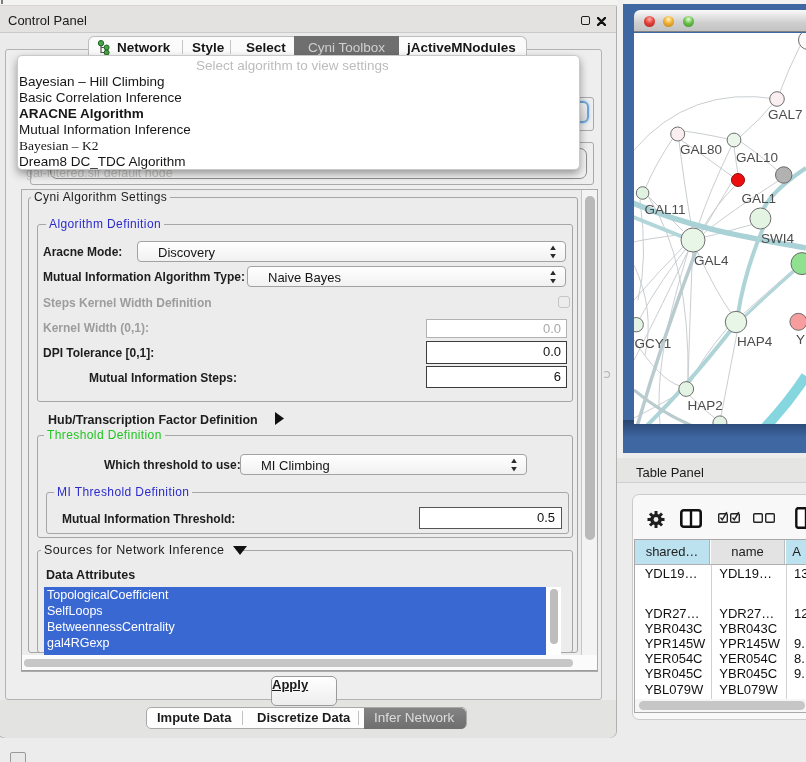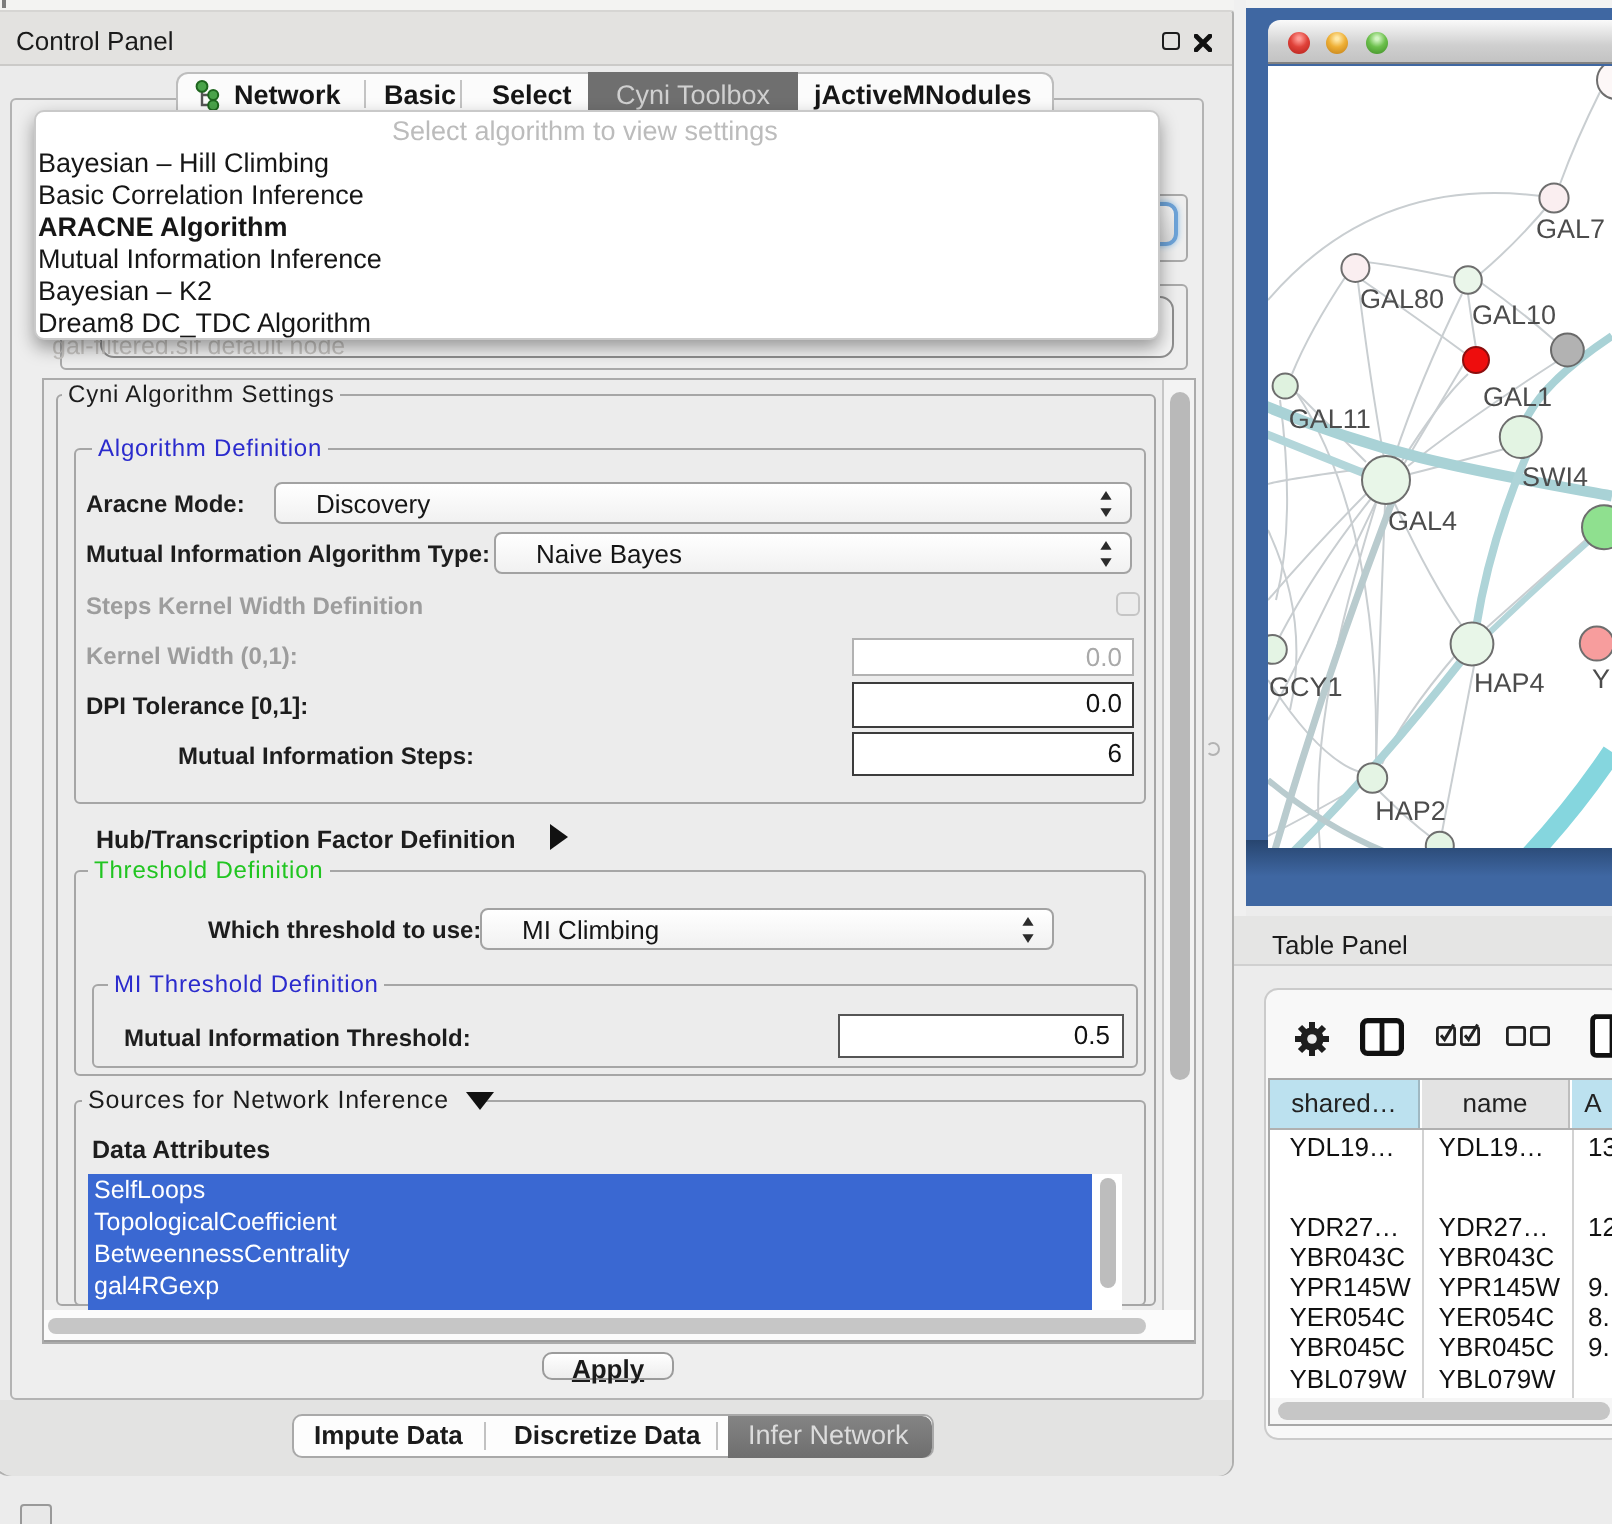--- a/index.html
+++ b/index.html
@@ -39,41 +39,41 @@
 <div class="abs" style="left:88px;top:36px;width:439px;height:22px;background:#fbfbfb;border:1px solid #bdbdbd;border-bottom-color:#c9c9c9;border-radius:6px 6px 0 0;"></div>
 
 <svg class="abs" style="left:96px;top:39px;" width="16" height="17" viewBox="0 0 16 17">
   <path d="M5 5 L5 13.5 L10.5 13.5 M5 8.5 L10.5 8.5" stroke="#555" stroke-width="1.2" fill="none"></path>
   <circle cx="5" cy="4.2" r="2.7" fill="#4aa34a" stroke="#1e651e" stroke-width="1"></circle>
   <circle cx="10.6" cy="8.5" r="2.5" fill="#4aa34a" stroke="#1e651e" stroke-width="1"></circle>
   <circle cx="10.6" cy="13.6" r="2.5" fill="#4aa34a" stroke="#1e651e" stroke-width="1"></circle>
 </svg>
 <div class="abs" style="left:117px;top:40px;font-size:13.5px;font-weight:bold;color:#161616;">Network</div>
 <div class="abs" style="left:182px;top:40px;width:1px;height:14px;background:#c4c4c4;"></div>
-<div class="abs" style="left:192px;top:40px;font-size:13.5px;font-weight:bold;color:#161616;">Basic</div>
+<div class="abs" style="left:192px;top:40px;font-size:13.5px;font-weight:bold;color:#161616;">Style</div>
 <div class="abs" style="left:230px;top:40px;width:1px;height:14px;background:#c4c4c4;"></div>
 <div class="abs" style="left:246px;top:40px;font-size:13.5px;font-weight:bold;color:#161616;">Select</div>
 <div class="abs" style="left:294px;top:36px;width:105px;height:22px;background:#6f6f6f;"></div>
 <div class="abs" style="left:308px;top:40px;font-size:13.5px;color:#d0d0d0;">Cyni Toolbox</div>
 <div class="abs" style="left:407px;top:40px;font-size:13.5px;font-weight:bold;color:#161616;">jActiveMNodules</div>
 
 <div class="abs" style="left:30px;top:97px;width:564px;height:34px;border:1px solid #a9a9a9;border-radius:3px;"></div>
 <div class="abs" style="left:136px;top:101px;width:453px;height:22px;border:2px solid #6da3d8;border-radius:6px;background:linear-gradient(#f4f4f4,#dcdcdc);box-shadow:0 0 3px #8fc0e8;"></div>
 <div class="abs" style="left:30px;top:142px;width:564px;height:43px;border:1px solid #a9a9a9;border-radius:3px;"></div>
 <div class="abs" style="left:50px;top:148px;width:537px;height:31px;border:1.5px solid #8e8e8e;border-radius:7px;background:#f4f4f4;"></div>
 <div class="abs" style="left:26px;top:166px;font-size:12.5px;color:#c7c5c2;">gal-filtered.sif default node</div>
 
 <div class="abs" style="left:17px;top:55px;width:563px;height:115px;background:#fff;border:1px solid #c9c9c9;border-radius:5px;box-shadow:0 4px 9px rgba(0,0,0,0.38);"></div>
 <div class="abs" style="left:17px;top:55px;width:563px;height:115px;font-size:13.5px;color:#161616;">
   <div class="abs" style="left:179px;top:3px;color:#bcbcbc;">Select algorithm to view settings</div>
   <div class="abs" style="left:2px;top:19px;">Bayesian – Hill Climbing</div>
   <div class="abs" style="left:2px;top:35px;">Basic Correlation Inference</div>
   <div class="abs" style="left:2px;top:51px;font-weight:bold;">ARACNE Algorithm</div>
   <div class="abs" style="left:2px;top:67px;">Mutual Information Inference</div>
-  <div class="abs" style="left:2px;top:83px;">Bayesian – K2</div>
+  <div class="abs" style="left:2px;top:83px;font-family:Liberation Serif, serif;">Bayesian – K2</div>
   <div class="abs" style="left:2px;top:99px;">Dream8 DC_TDC Algorithm</div>
 </div>
 
 <div class="abs" style="left:21px;top:189px;width:577px;height:483px;background:#ececec;border:1px solid #ababab;"></div>
 
 <div class="abs" style="left:581px;top:190px;width:16px;height:465px;background:#f3f3f3;border-left:1px solid #c6c6c6;"></div>
 <div class="abs" style="left:584.5px;top:196px;width:10px;height:344px;background:#b9b9b9;border-radius:5px;"></div>
 
 <div class="abs" style="left:22px;top:655px;width:575px;height:16px;background:#fbfbfb;border-bottom:1px solid #9c9c9c;"></div>
 <div class="abs" style="left:24px;top:659px;width:549px;height:8px;background:#c6c6c6;border-radius:4px;"></div>
@@ -140,28 +140,28 @@
 <div class="gbox" style="left:37px;top:550px;width:536px;height:103px;"></div>
 <div class="gcap" style="left:41px;top:543px;font-size:12.5px;color:#1c1c1c;">Sources for Network Inference <span style="display:inline-block;width:12px;"></span></div>
 <svg class="abs" style="left:233px;top:546px;" width="14" height="9" viewBox="0 0 14 9">
     <path d="M0 0 L14 0 L7 9 Z" fill="#111"></path>
   </svg>
 
 <div class="lbl abs" style="left:46px;top:568px;font-size:12.5px;">Data Attributes</div>
 
 <div class="abs" style="left:44px;top:587px;width:517px;height:68px;background:#fff;"></div>
 <div class="abs" style="left:44px;top:587px;width:502px;height:68px;background:#3a68d2;color:#fff;font-size:12.5px;">
+  <div style="padding:1px 0 0 3px;height:16px;">TopologicalCoefficient</div>
   <div style="padding:1px 0 0 3px;height:16px;">SelfLoops</div>
-  <div style="padding:1px 0 0 3px;height:16px;">TopologicalCoefficient</div>
   <div style="padding:1px 0 0 3px;height:16px;">BetweennessCentrality</div>
   <div style="padding:1px 0 0 3px;height:16px;">gal4RGexp</div>
 </div>
 <div class="abs" style="left:549.5px;top:589px;width:8.5px;height:55px;background:#bdbdbd;border-radius:4px;"></div>
 
-<div class="abs" style="left:271px;top:676px;width:66px;height:14px;background:linear-gradient(#ffffff,#ededed);border:1px solid #9b9b9b;border-radius:5px;text-align:center;font-size:13px;font-weight:bold;color:#1a1a1a;line-height:16px;text-decoration:underline;">Apply</div>
+<div class="abs" style="left:271px;top:676px;width:66px;height:30px;background:linear-gradient(#ffffff,#ededed);border:1px solid #9b9b9b;border-radius:5px;font-size:13px;font-weight:bold;color:#1a1a1a;line-height:16px;text-decoration:underline;">Apply</div>
 
 <div class="abs" style="left:146px;top:707px;width:321px;height:22px;background:#fdfdfd;border:1px solid #a9a9a9;border-radius:5px;"></div>
 <div class="abs" style="left:242px;top:711px;width:1px;height:14px;background:#c2c2c2;"></div>
 <div class="abs" style="left:358px;top:711px;width:1px;height:14px;background:#c2c2c2;"></div>
 <div class="abs" style="left:364px;top:707.5px;width:102px;height:21px;background:linear-gradient(#848484,#6e6e6e);border-radius:0 5px 5px 0;"></div>
 <div class="abs" style="left:157px;top:710px;font-size:13px;font-weight:bold;color:#1b1b1b;">Impute Data</div>
 <div class="abs" style="left:257px;top:710px;font-size:13px;font-weight:bold;color:#1b1b1b;">Discretize Data</div>
 <div class="abs" style="left:374px;top:710px;font-size:13.5px;color:#dcdcdc;">Infer Network</div>
 
 <div class="abs" style="left:10px;top:752px;width:16px;height:12px;background:#e8e8e8;border:1px solid #999;border-radius:2px;"></div>

